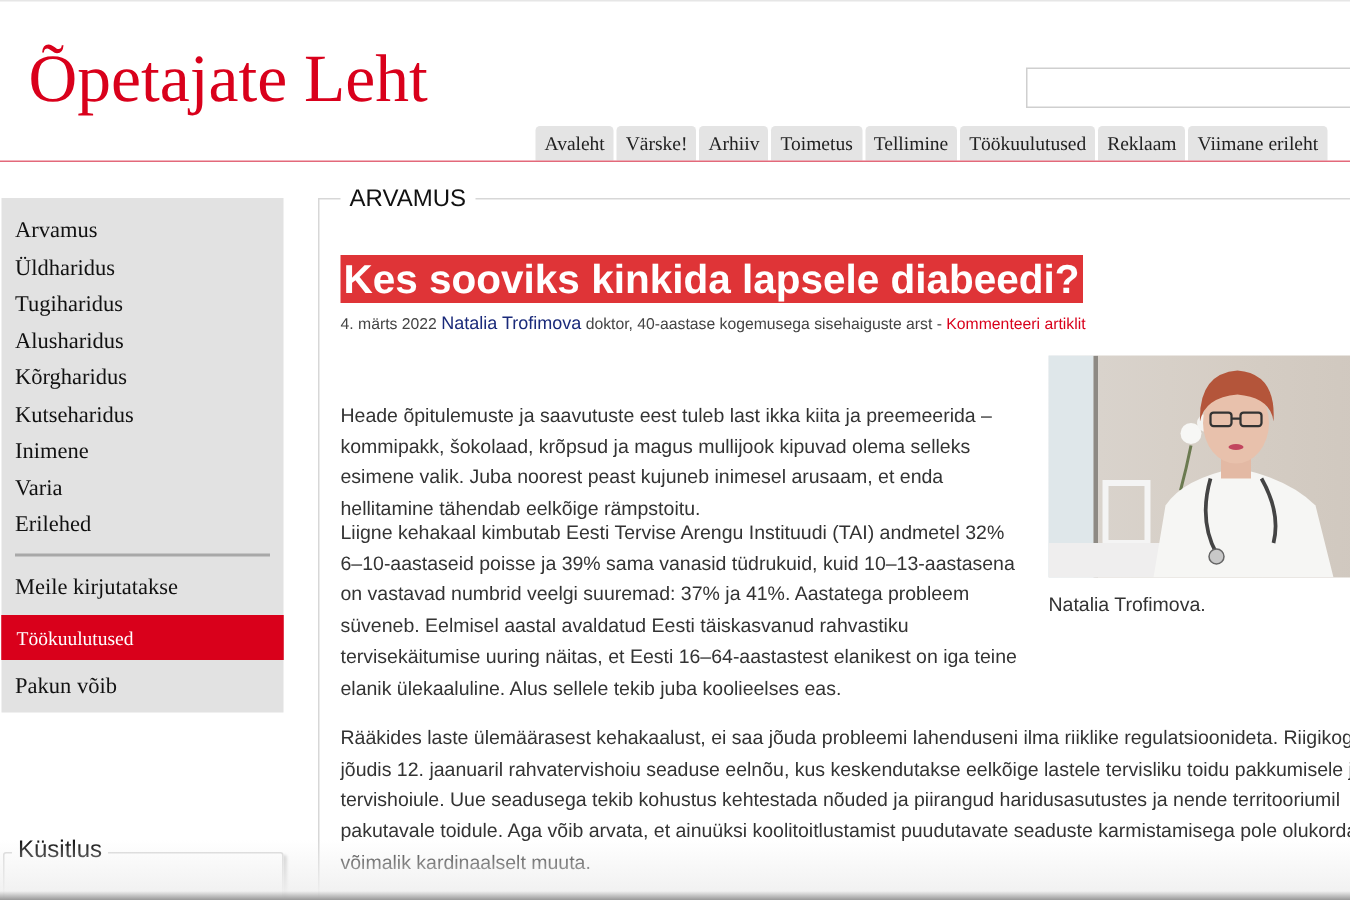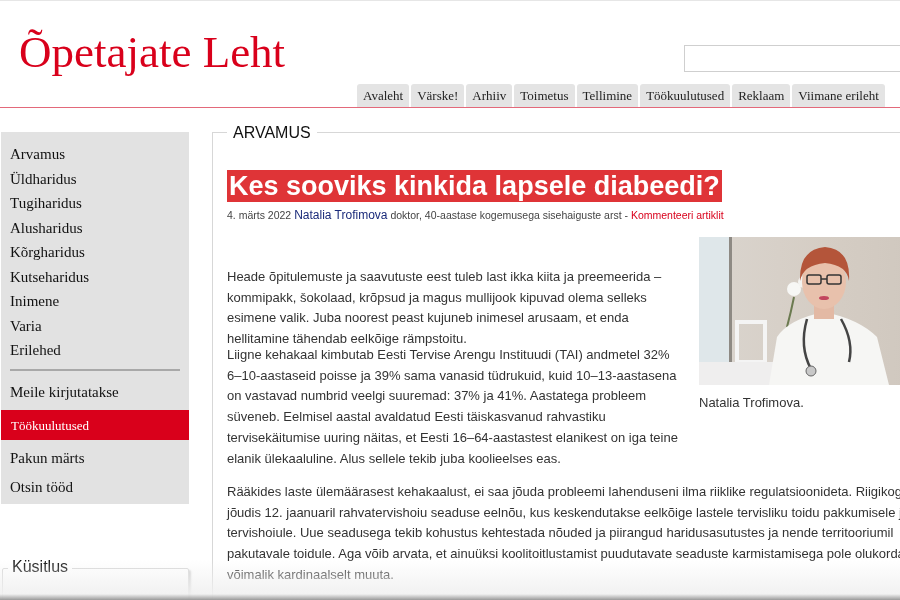--- a/index.html
+++ b/index.html
@@ -126,22 +126,21 @@
     <a class="side-item">Kõrgharidus</a>
     <a class="side-item">Kutseharidus</a>
     <a class="side-item">Inimene</a>
     <a class="side-item">Varia</a>
     <a class="side-item">Erilehed</a>
     <div class="side-sep"></div>
     <a class="side-item tall">Meile kirjutatakse</a>
   </div>
   <a class="side-active">Töökuulutused</a>
   <div class="side-sub">
-    <a class="side-item">Pakun märts</a>
-    <a class="side-item">Otsin tööd</a>
+    <a class="side-item">Pakun võib</a>
   </div>
 </div>
 
 <div class="poll">
   <span class="poll-legend">Küsitlus</span>
 </div>
 
 <div class="main-box">
   <span class="main-legend">ARVAMUS</span>
 </div>

